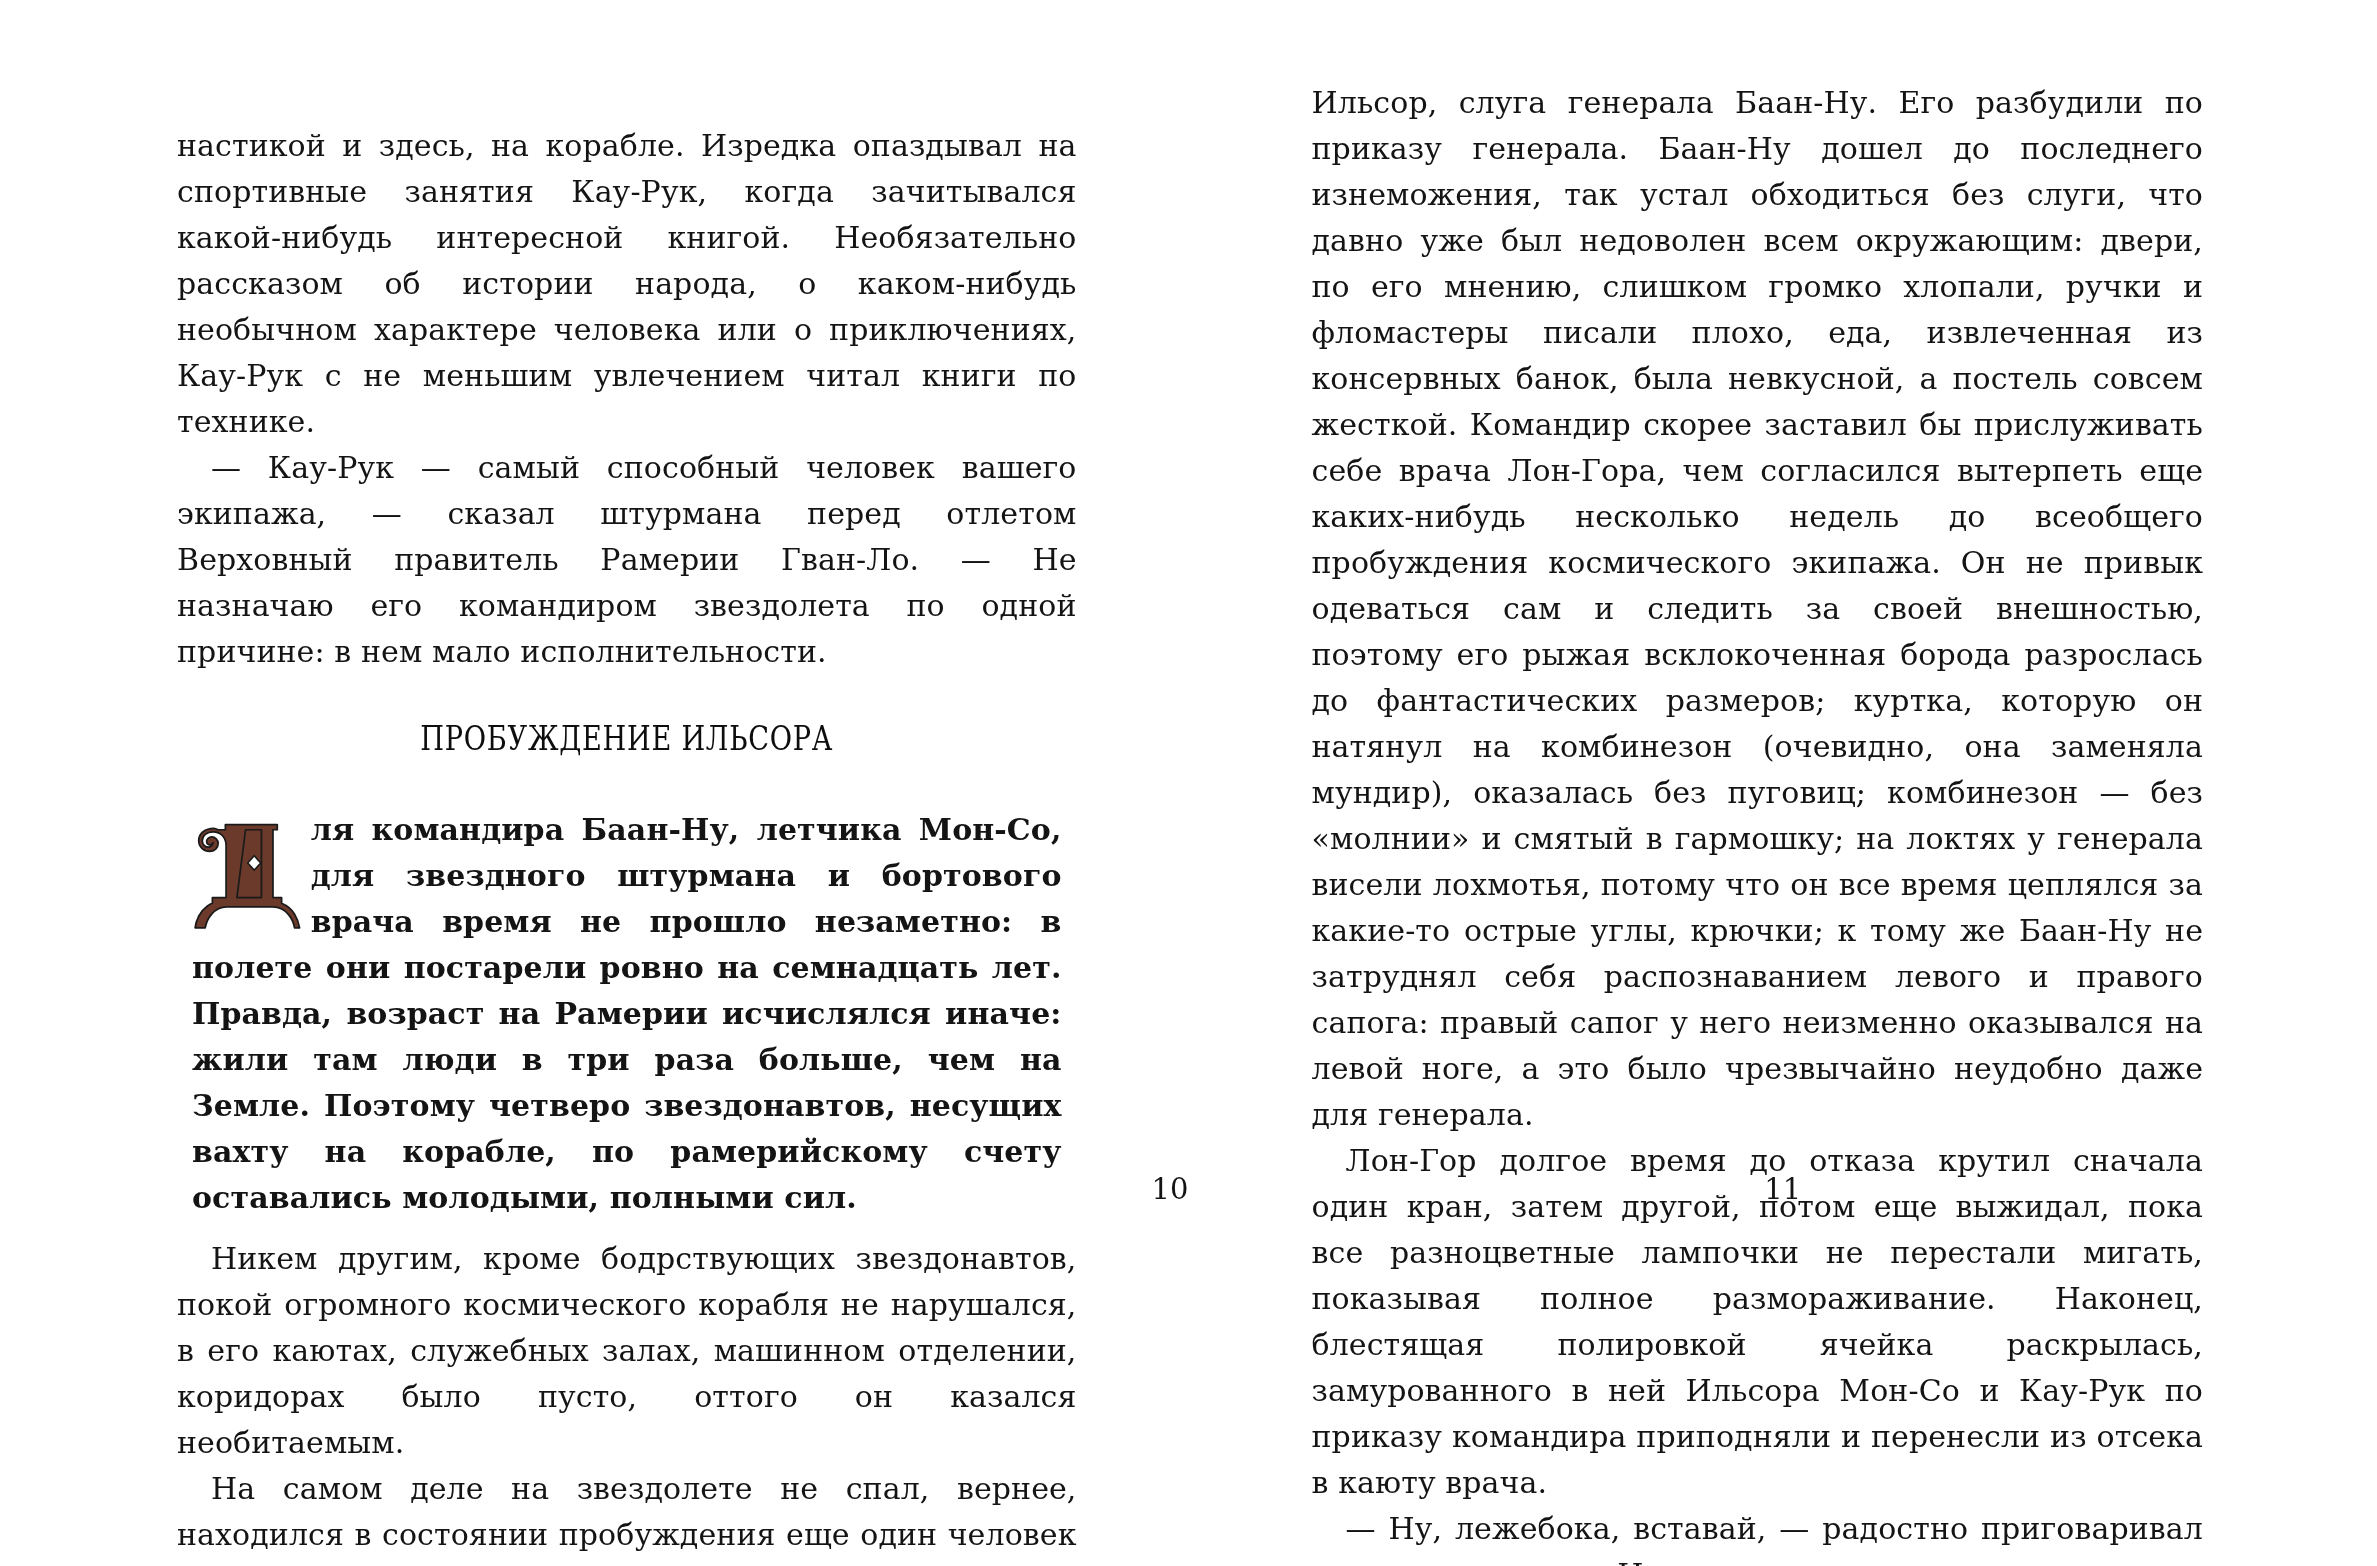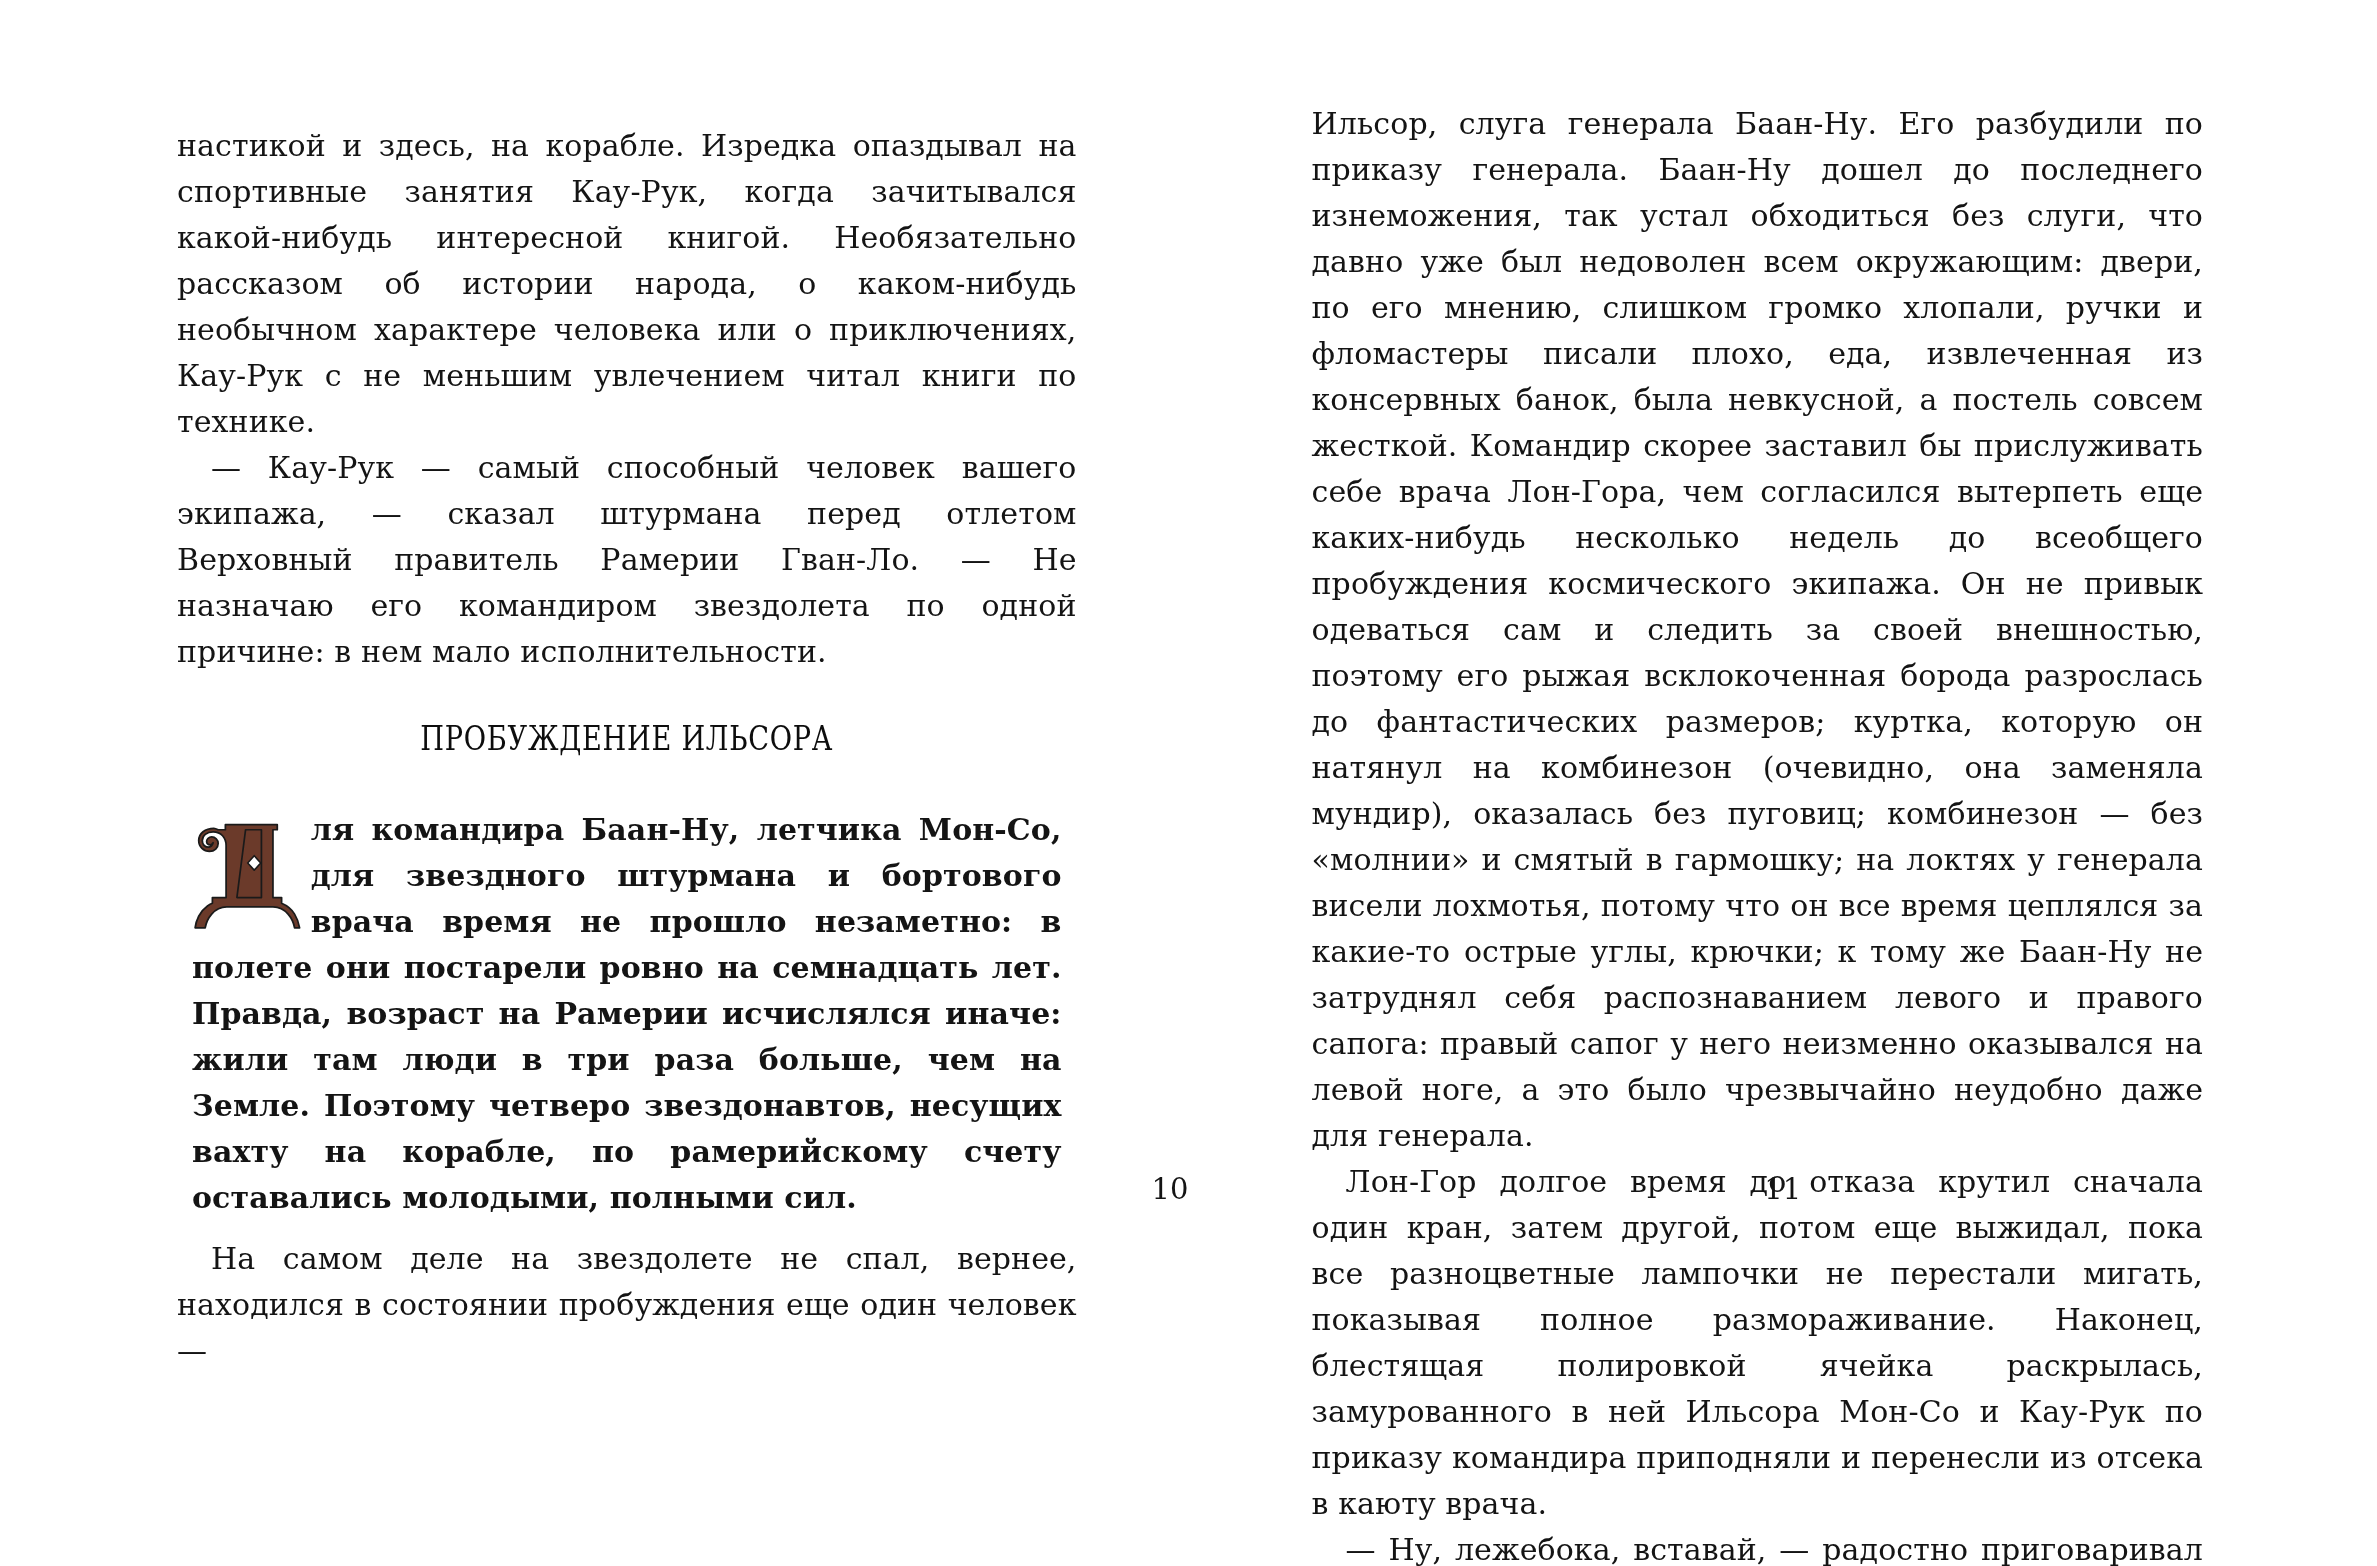--- a/index.html
+++ b/index.html
@@ -26,21 +26,21 @@
     display: flex;
     flex-direction: row;
   }
   .leaf {
     position: relative;
     width: 1189px;
     height: 1312px;
     box-sizing: border-box;
   }
   .leaf-left  { padding: 123px 112px 0 177px; }
-  .leaf-right { padding: 101px 174px 0 123px; }
+  .leaf-right { padding: 80px 174px 0 123px; }
 
   .textcol {
     width: 100%;
     font-size: 30px;
     line-height: 46px;
     text-align: justify;
     text-justify: inter-word;
     hyphens: manual;
     color: #141414;
     letter-spacing: 0.1px;
@@ -160,20 +160,21 @@
                        L 96 120
                        L 96 26
                        L 74 26
                        Z" fill="#6B3A2A" stroke="#1a1a1a" stroke-width="2.4" stroke-linejoin="round"></path>
 
               <path d="M 86 62 L 95 72 L 86 82 L 77 72 Z" fill="#ffffff" stroke="#1a1a1a" stroke-width="2.2" stroke-linejoin="round"></path>
             </svg>
           </span><span>ля командира Баан-Ну, летчика Мон-Со, для звездного штурмана и бортового врача время не прошло незаметно: в полете они постарели ровно на семнадцать лет. Правда, возраст на Рамерии исчислялся иначе: жили там люди в три раза больше, чем на Земле. Поэтому четверо звездонавтов, несущих вахту на корабле, по рамерийскому счету оставались молодыми, полными сил.</span>
         </p>
 
+        <p class="para">Никем другим, кроме бодрствующих звездонавтов, покой огромного космического корабля не нарушался, в его каютах, служебных залах, машинном отделении, коридорах было пусто, оттого он казался необитаемым.</p>
 
         <p class="para">На самом деле на звездолете не спал, вернее, находился в состоянии пробуждения еще один человек —</p>
 
       </div>
 
       <div class="folio folio-left">10</div>
     </div>
 
     <div class="leaf leaf-right">
       <div class="textcol">

